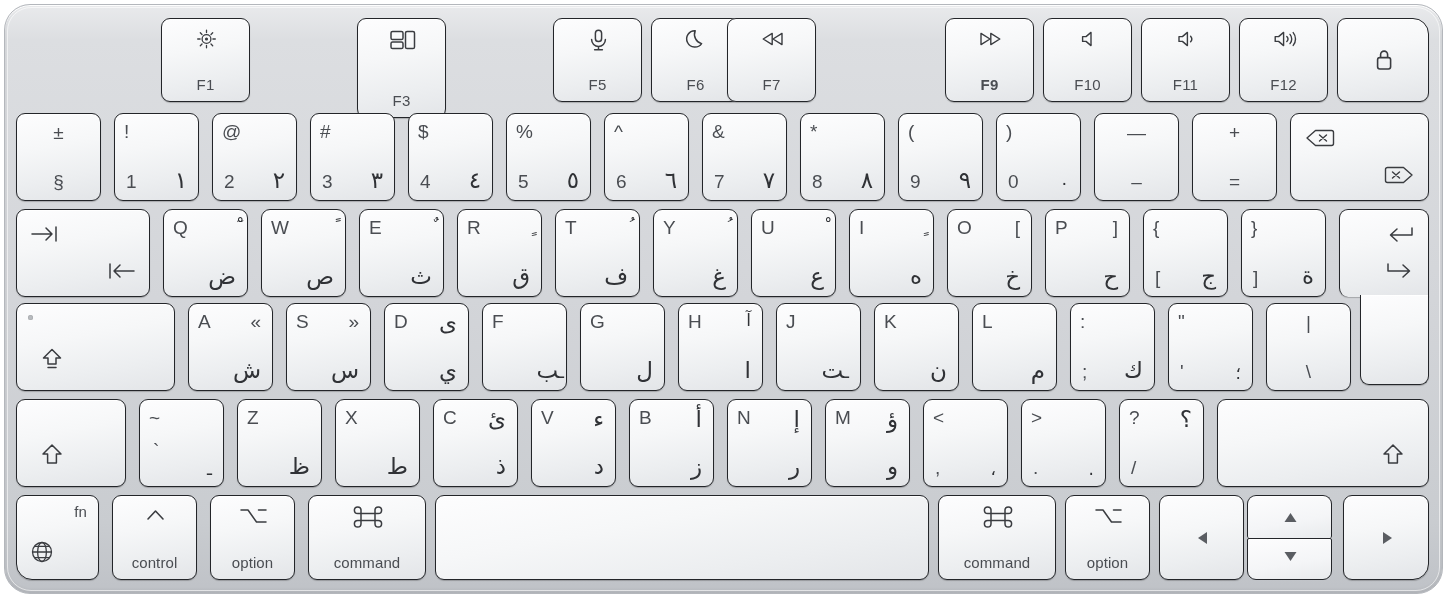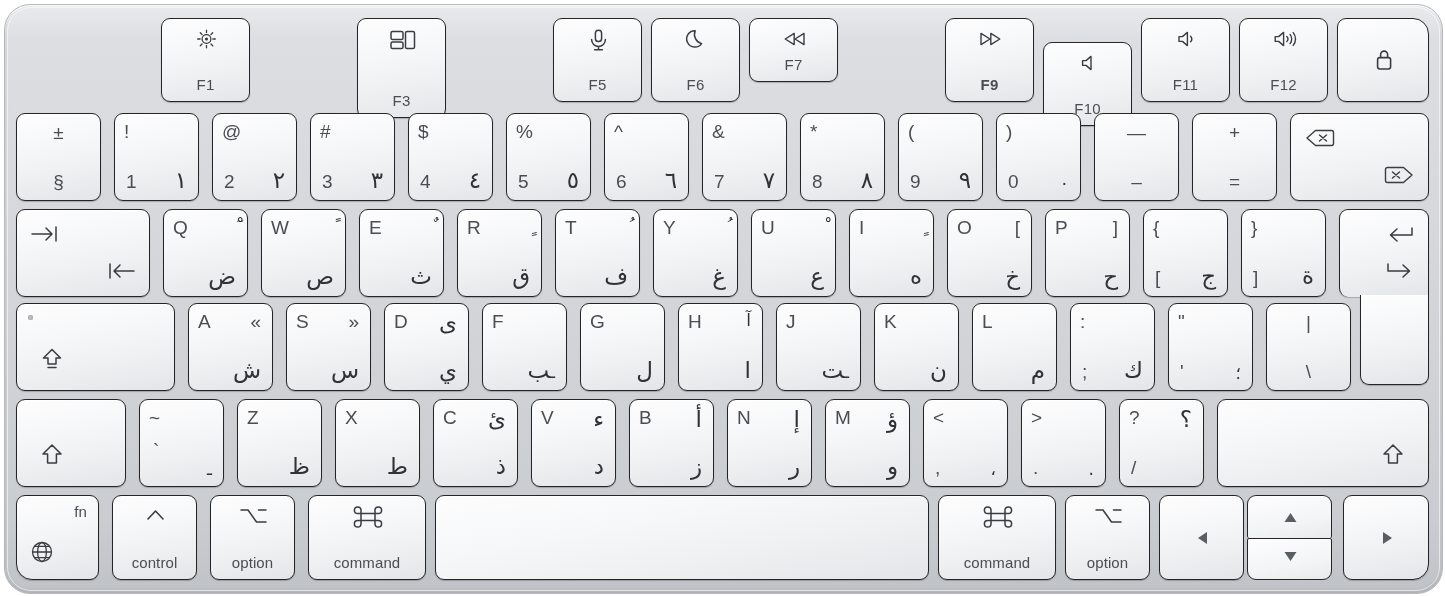--- a/index.html
+++ b/index.html
@@ -119,21 +119,21 @@
 
     <div class="key" style="left:651px;top:18px;width:89px;height:84px;">
       <span class="g tc ico">
         <svg width="89" height="24" viewBox="0 0 89 24">
             <path d="M49.6 15.6a8.2 8.2 0 1 1-6.4-12.9 9.6 9.6 0 0 0 6.4 12.9z" stroke="#3a3c40" stroke-width="1.5" fill="none" stroke-linejoin="round"></path>
           </svg>
       </span>
       <span class="g bc fnlbl">F6</span>
     </div>
 
-    <div class="key" style="left:749px;top:18px;width:89px;height:64px;">
+    <div class="key" style="left:727px;top:18px;width:89px;height:84px;">
       <span class="g tc ico">
         <svg width="89" height="24" viewBox="0 0 89 24">
             <g stroke="#3a3c40" stroke-width="1.4" fill="none" stroke-linejoin="round">
           <path d="M44.2 5.4v11.2L35.2 11z"></path>
               <path d="M54 5.4v11.2L45 11z"></path>
         </g>
           </svg>
       </span>
       <span class="g bc fnlbl">F7</span>
     </div>
@@ -144,21 +144,21 @@
         <svg width="89" height="24" viewBox="0 0 89 24">
             <g stroke="#3a3c40" stroke-width="1.4" fill="none" stroke-linejoin="round">
           <path d="M35 5.4v11.2L44 11z"></path>
               <path d="M44.8 5.4v11.2L53.8 11z"></path>
         </g>
           </svg>
       </span>
       <span class="g bc fnlbl">F9</span>
     </div>
 
-    <div class="key" style="left:1043px;top:18px;width:89px;height:84px;margin-top:24px;">
+    <div class="key" style="left:1043px;top:18px;width:89px;height:84px;">
       <span class="g tc ico">
         <svg width="89" height="24" viewBox="0 0 89 24">
             <path d="M47 4.4v13.2l-5-4.2h-3.4V8.6H42z" stroke="#3a3c40" stroke-width="1.4" fill="none" stroke-linejoin="round"></path>
           </svg>
       </span>
       <span class="g bc fnlbl">F10</span>
     </div>
 
     <div class="key" style="left:1141px;top:18px;width:89px;height:84px;">
       <span class="g tc ico">
@@ -421,21 +421,21 @@
     </div>
 
     <div class="key" style="left:384px;top:303px;width:85px;height:88px;">
       <span class="g tl lat">D</span>
       <span class="g tr ara">ى</span>
       <span class="g br ara">ي</span>
     </div>
 
     <div class="key" style="left:482px;top:303px;width:85px;height:88px;">
       <span class="g tl lat">F</span>
-      <span class="g" style="right:11px;bottom:8px;">
+      <span class="g" style="right:2px;bottom:8px;">
         <span class="ara-sm">ـ</span><span class="ara">ب</span>
       </span>
     </div>
 
     <div class="key" style="left:580px;top:303px;width:85px;height:88px;">
       <span class="g tl lat">G</span>
       <span class="g br ara">ل</span>
     </div>
 
     <div class="key" style="left:678px;top:303px;width:85px;height:88px;">

